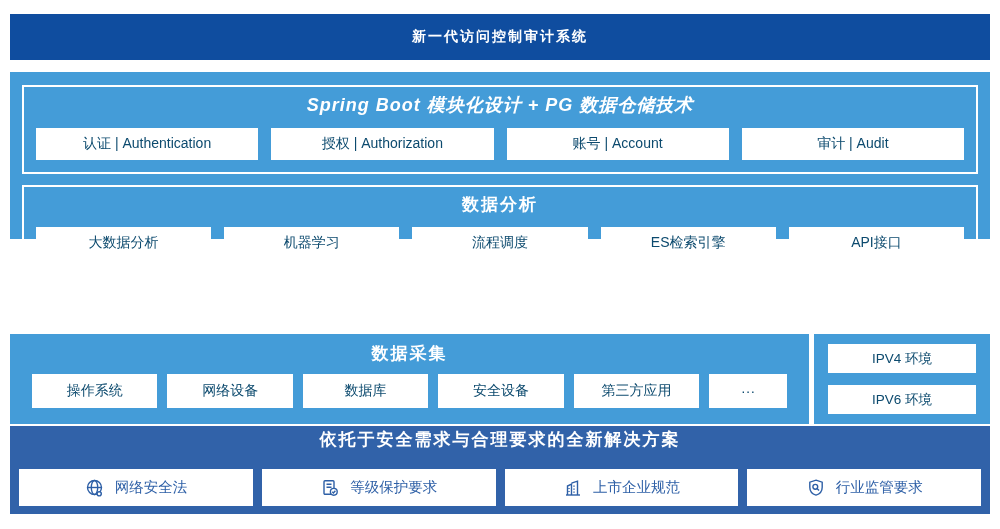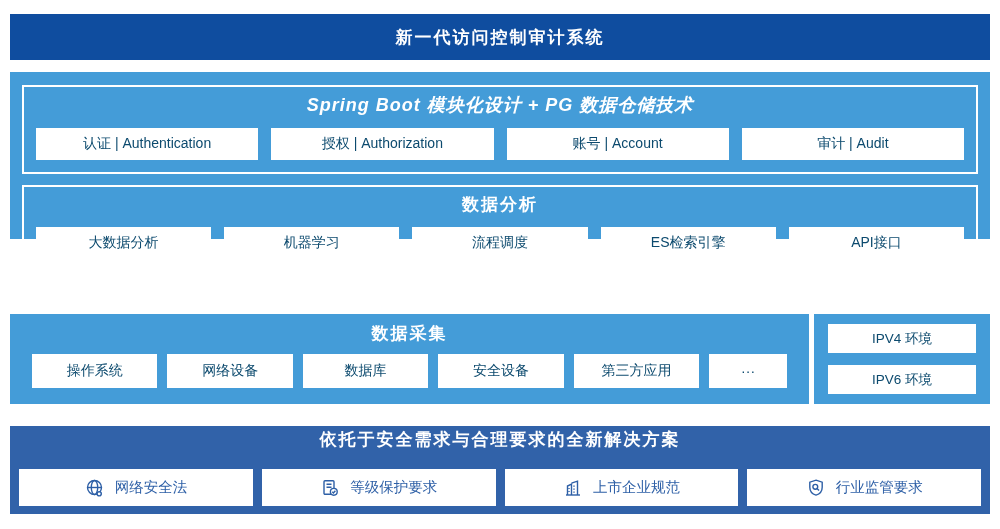--- a/index.html
+++ b/index.html
@@ -2,36 +2,36 @@
 <html><head>
 <meta charset="utf-8">
 <style>
   html,body{margin:0;padding:0;background:#ffffff;}
   body{font-family:"Liberation Sans","DejaVu Sans",sans-serif;}
   .stage{position:relative;width:1000px;height:529px;background:#ffffff;overflow:hidden;}
 
   
   .banner{position:absolute;left:10px;top:14px;width:980px;height:46px;
     display:flex;align-items:center;justify-content:center;}
-  .banner-title{color:#ffffff;font-size:17px;font-weight:bold;letter-spacing:2px;}
+  .banner-title{color:#ffffff;font-size:14px;font-weight:bold;letter-spacing:2px;}
 
   
   .panel-a{position:absolute;left:10px;top:72px;width:980px;height:167px;
     box-sizing:border-box;padding:13px 12px;display:flex;flex-direction:column;gap:11px;}
   .subpanel{border:2px solid #ffffff;flex:1;display:flex;flex-direction:column;
     justify-content:center;gap:11px;box-sizing:border-box;padding:6px 12px 12px;}
   .subpanel-title{color:#ffffff;text-align:center;font-weight:bold;font-size:17px;letter-spacing:2px;}
   .subpanel-title.italic{font-style:italic;font-size:18px;letter-spacing:1px;}
   .row{display:flex;gap:13px;}
   .wbox{flex:1;background:#ffffff;height:32px;display:flex;align-items:center;justify-content:center;
     font-size:14px;white-space:nowrap;}
   .light-text{color:#0c4a6e;}
 
   
-  .mid-row{position:absolute;left:10px;top:314px;width:980px;height:90px;display:flex;gap:5px;}
+  .mid-row{position:absolute;left:10px;top:334px;width:980px;height:90px;display:flex;gap:5px;}
   .panel-b{width:799px;box-sizing:border-box;display:flex;flex-direction:column;
     justify-content:center;gap:9px;padding:4px 22px 12px;}
   .panel-b .row{gap:10px;}
   .wbox.small{height:34px;}
   .wbox.dots{flex:0.62;}
   .panel-b2{flex:1;box-sizing:border-box;display:flex;flex-direction:column;
     justify-content:space-between;gap:7px;padding:10px 14px;}
   .env-box{background:#ffffff;height:29px;display:flex;align-items:center;justify-content:center;
     font-size:13.5px;}
 

